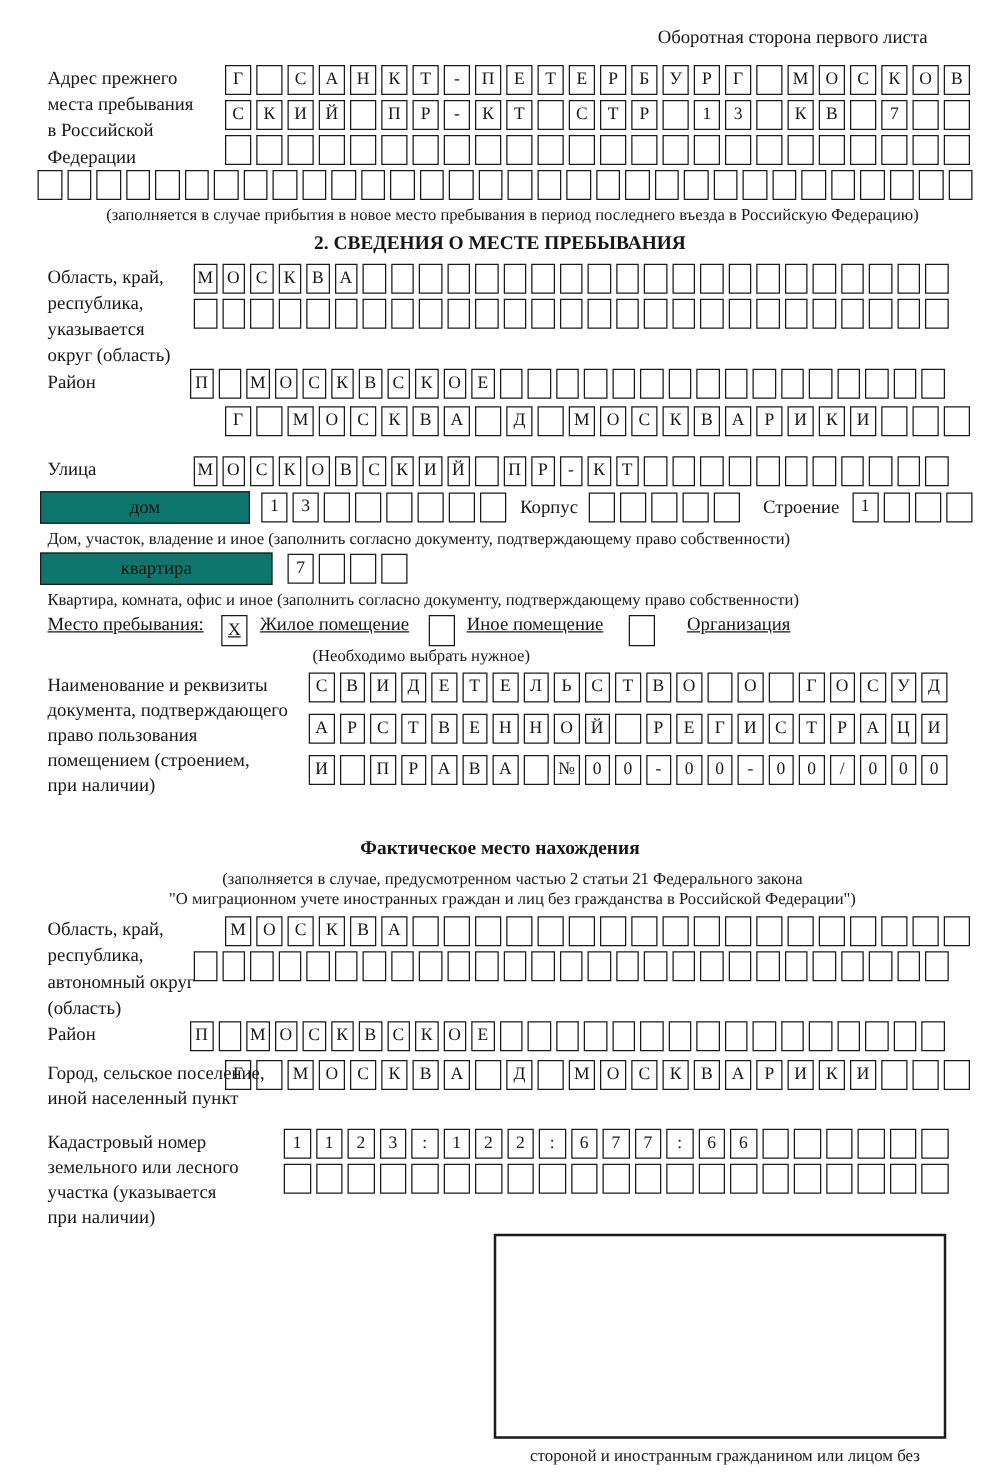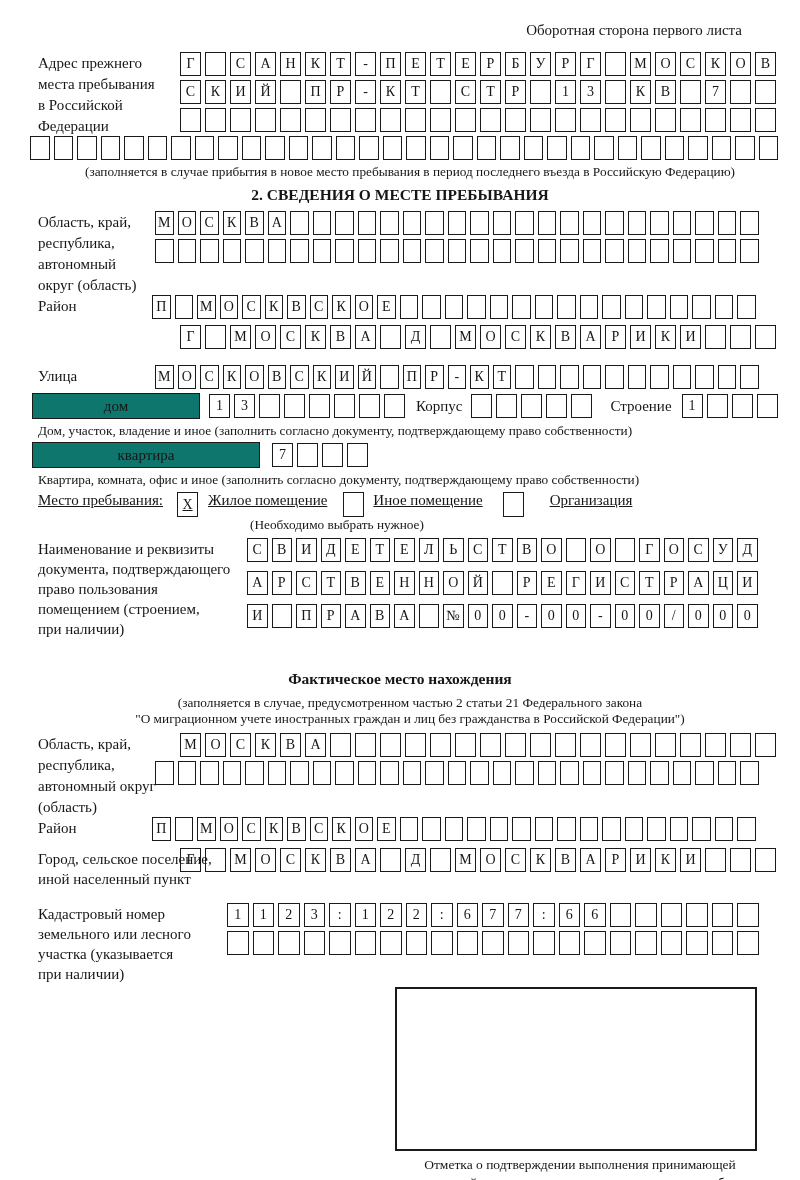--- a/index.html
+++ b/index.html
@@ -168,21 +168,21 @@
       </div>
     <div class="caption cap-center">(заполняется в случае прибытия в новое место пребывания в период последнего въезда в Российскую Федерацию)</div>
   </div>
 
   <div class="sec-title">2. СВЕДЕНИЯ О МЕСТЕ ПРЕБЫВАНИЯ</div>
 
   <div class="field" style="min-height:84px">
     <div class="flabel">
       <div>Область, край,</div>
       <div>республика,</div>
-      <div>автономный</div>
+      <div>указывается</div>
       <div>округ (область)</div>
     </div>
     <div class="row cw185" style="margin-left:155px">
         <div class="cell">М</div>
         <div class="cell">О</div>
         <div class="cell">С</div>
         <div class="cell">К</div>
         <div class="cell">В</div>
         <div class="cell">А</div>
         <div class="cell"></div>
@@ -357,21 +357,21 @@
     <div class="row cw21" style="margin-bottom:0">
         <div class="cell">1</div>
         <div class="cell"></div>
         <div class="cell"></div>
         <div class="cell"></div>
       </div>
   </div>
   <div class="caption" style="margin-left:38px;margin-bottom:3px">Дом, участок, владение и иное (заполнить согласно документу, подтверждающему право собственности)</div>
 
   <div class="row cw21" style="margin-left:32px;align-items:center">
-    <div class="bigbox" style="width:228px;margin-right:8px">квартира</div>
+    <div class="bigbox" style="width:186px;margin-right:8px">квартира</div>
     <div class="row cw21" style="margin-bottom:0">
         <div class="cell">7</div>
         <div class="cell"></div>
         <div class="cell"></div>
         <div class="cell"></div>
       </div>
   </div>
   <div class="caption" style="margin-left:38px;margin-bottom:4px">Квартира, комната, офис и иное (заполнить согласно документу, подтверждающему право собственности)</div>
 
   <div class="mesto">
@@ -648,18 +648,17 @@
         <div class="cell"></div>
         <div class="cell"></div>
         <div class="cell"></div>
         <div class="cell"></div>
         <div class="cell"></div>
       </div>
   </div>
 
   <div class="stamp"></div>
   <div class="stamp-cap">
-    <div>Отметка о подтверждении выполнения принимающей</div>
     <div>стороной и иностранным гражданином или лицом без</div>
 
   </div>
 
 </div>
 
 </body></html>

